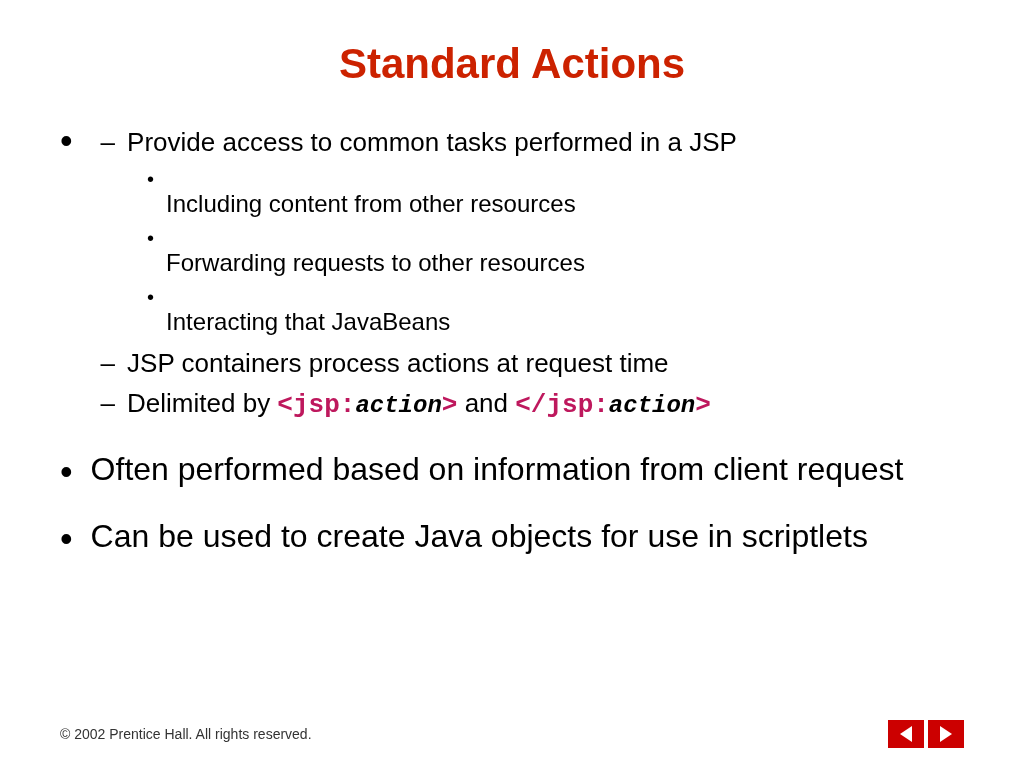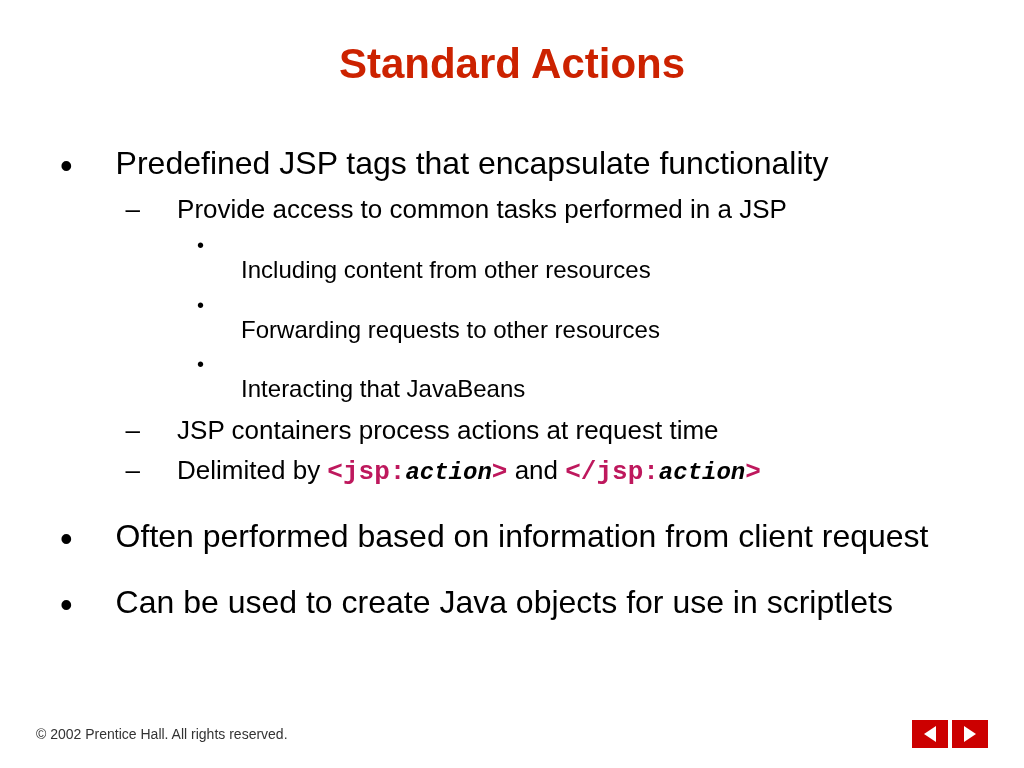--- a/index.html
+++ b/index.html
@@ -1,19 +1,18 @@
 <!DOCTYPE html>
 <html><head>
   <meta charset="utf-8">
   <style>
     * {
       margin: 0;
       padding: 0;
       box-sizing: border-box;
-      gap: 25px;
     }
 
     body {
       width: 1024px;
       height: 768px;
       background: #ffffff;
       font-family: 'Times New Roman', Times, serif;
       overflow: hidden;
       position: relative;
     }
@@ -145,21 +144,21 @@
     }
 
     .footer {
       position: absolute;
       bottom: 20px;
       left: 0;
       right: 0;
       display: flex;
       align-items: center;
       justify-content: space-between;
-      padding: 0 36px;
+      padding: 0 60px;
     }
 
     .footer-text {
       font-size: 14px;
       color: #333333;
       font-family: Arial, Helvetica, sans-serif;
     }
 
     .nav-buttons {
       display: flex;
@@ -201,21 +200,20 @@
 <div class="slide-container">
 
   <div class="slide-title">Standard Actions</div>
 
   <div class="content-area">
     <ul class="bullet-list">
 
       <li class="bullet-level1">
         <span class="bullet-dot">•</span>
         <span class="bullet-text">
-          <span>Predefined JSP tags that encapsulate functionality</span>
           <ul class="sub-list">
 
             <li class="bullet-level2">
               <span class="bullet-dash">–</span>
               <span class="bullet-text">
                 <span>Provide access to common tasks performed in a JSP</span>
                 <ul class="sub-sub-list">
                   <li class="bullet-level3">
                     <span class="bullet-dot-small">•</span>
                     <span class="bullet-text">Including content from other resources</span>

